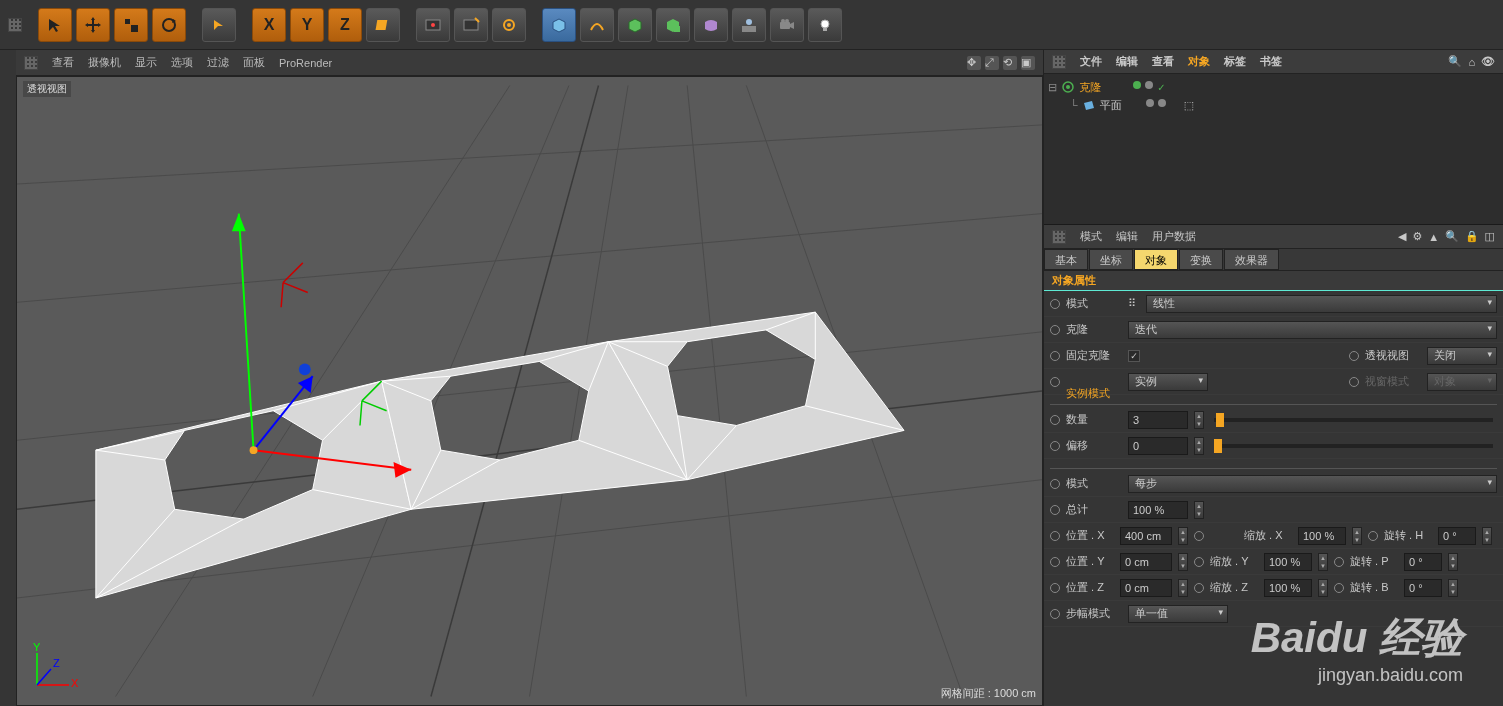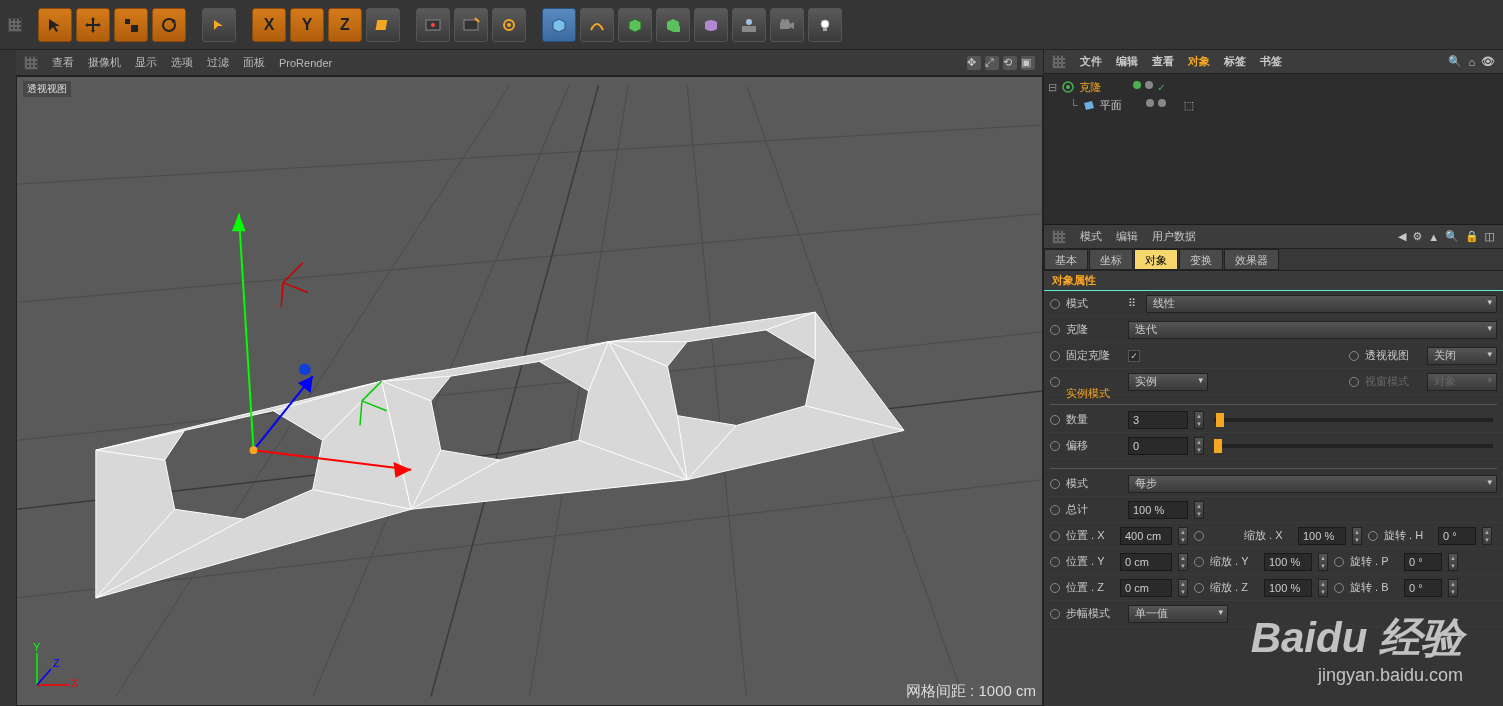--- a/index.html
+++ b/index.html
@@ -10,21 +10,21 @@
 .tool-btn.blue { background: linear-gradient(#5a8ac0,#3a6a9e); border-color: #2a5080; }
 .tool-sep { width: 8px; }
 .main-area { display: flex; height: calc(100% - 50px); padding-left: 16px; }
 .viewport-area { flex: 1; display: flex; flex-direction: column; background: #353535; }
 .viewport-menu { height: 26px; background: #3a3a3a; display: flex; align-items: center; padding: 0 8px; gap: 14px; border-bottom: 1px solid #222; }
 .vp-menu-item { color: #bbb; cursor: pointer; }
 .vp-menu-right { margin-left: auto; display: flex; gap: 4px; }
 .vp-icon { width: 14px; height: 14px; background: #555; border-radius: 2px; }
 .viewport { flex: 1; background: #5a5a5a; position: relative; border: 1px solid #222; overflow: hidden; }
 .viewport-label { position: absolute; top: 4px; left: 6px; color: #ddd; background: rgba(0,0,0,0.2); padding: 1px 4px; font-size: 10px; }
-.viewport-status { position: absolute; bottom: 4px; right: 6px; color: #ddd; font-size: 15px; }
+.viewport-status { position: absolute; bottom: 4px; right: 6px; color: #ddd; font-size: 11px; }
 .axis-gizmo { position: absolute; bottom: 12px; left: 12px; width: 50px; height: 50px; }
 .right-panel { width: 460px; background: #353535; display: flex; flex-direction: column; border-left: 1px solid #222; }
 .obj-manager { height: 175px; border-bottom: 1px solid #1a1a1a; display: flex; flex-direction: column; }
 .panel-header { height: 24px; background: #3c3c3c; display: flex; align-items: center; padding: 0 8px; gap: 14px; border-bottom: 1px solid #222; font-weight: bold; }
 .panel-header span { cursor: pointer; }
 .panel-header span.active { color: #f5a623; }
 .header-right { margin-left: auto; display: flex; gap: 6px; align-items: center; }
 .obj-tree { flex: 1; background: #2d2d2d; padding: 4px; overflow: auto; }
 .tree-row { display: flex; align-items: center; height: 18px; gap: 4px; }
 .tree-indent { width: 18px; }

